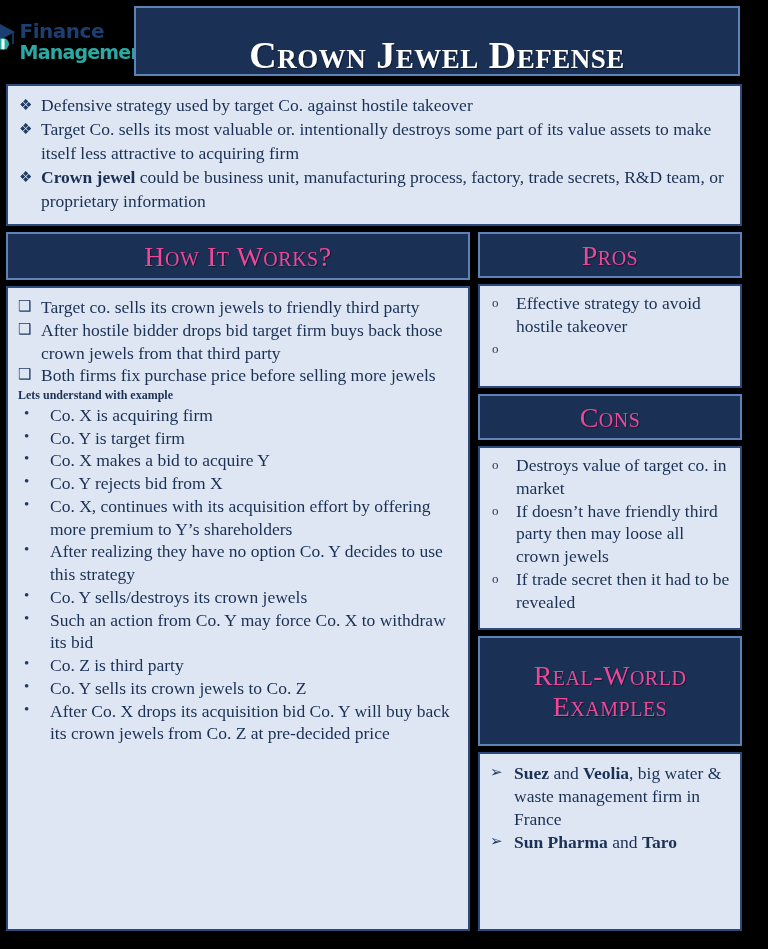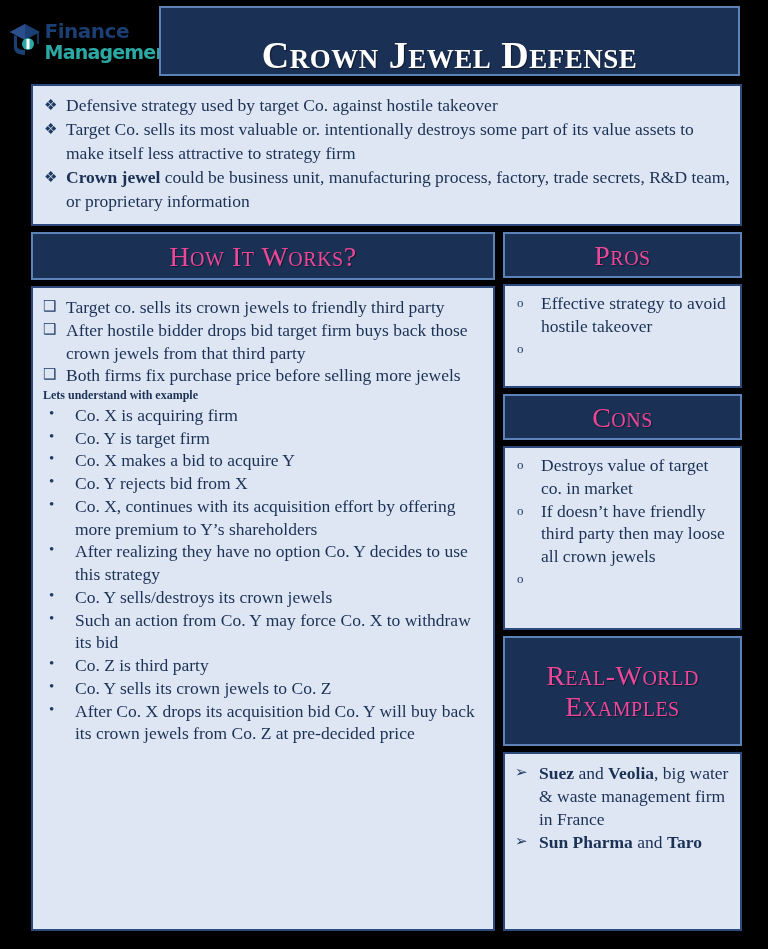--- a/index.html
+++ b/index.html
@@ -14,21 +14,20 @@
     font-family: "Liberation Serif", "DejaVu Serif", serif;
     color: #1b3055;
   }
 
   .infographic {
     position: relative;
     width: 748px;
     height: 949px;
     background: #000000;
     box-sizing: border-box;
-    padding-left: 25px;
   }
 
   
   .header-row {
     display: flex;
     align-items: stretch;
     height: 84px;
     background: #000000;
   }
   .logo-box {
@@ -282,21 +281,21 @@
   </div>
 
   <div class="panel-light intro-panel">
     <ul class="intro-list">
       <li>
         <span class="bullet-diamond">❖</span>
         <span class="txt">Defensive strategy used by target Co. against hostile takeover</span>
       </li>
       <li>
         <span class="bullet-diamond">❖</span>
-        <span class="txt">Target Co. sells its most valuable or. intentionally destroys some part of its value assets to make itself less attractive to strategy firm</span>
+        <span class="txt">Target Co. sells its most valuable or. intentionally destroys some part of its value assets to make itself less attractive to acquiring firm</span>
       </li>
       <li>
         <span class="bullet-diamond">❖</span>
         <span class="txt"><b>Crown jewel</b><span> could be business unit, manufacturing process, factory, trade secrets, R&amp;D team, or proprietary information</span></span>
       </li>
     </ul>
   </div>
 
   <div class="columns">
 
@@ -394,20 +393,21 @@
           <li>
             <span class="bullet-circ">o</span>
             <span class="txt">Destroys value of target co. in market</span>
           </li>
           <li>
             <span class="bullet-circ">o</span>
             <span class="txt">If doesn’t have friendly third party then may loose all crown jewels</span>
           </li>
           <li>
             <span class="bullet-circ">o</span>
+            <span class="txt">If trade secret then it had to be revealed</span>
           </li>
         </ul>
       </div>
 
       <div class="panel-dark ex-header">
         <span class="section-heading">Real-World Examples</span>
       </div>
       <div class="panel-light ex-body">
         <ul class="arrow-list">
           <li>

